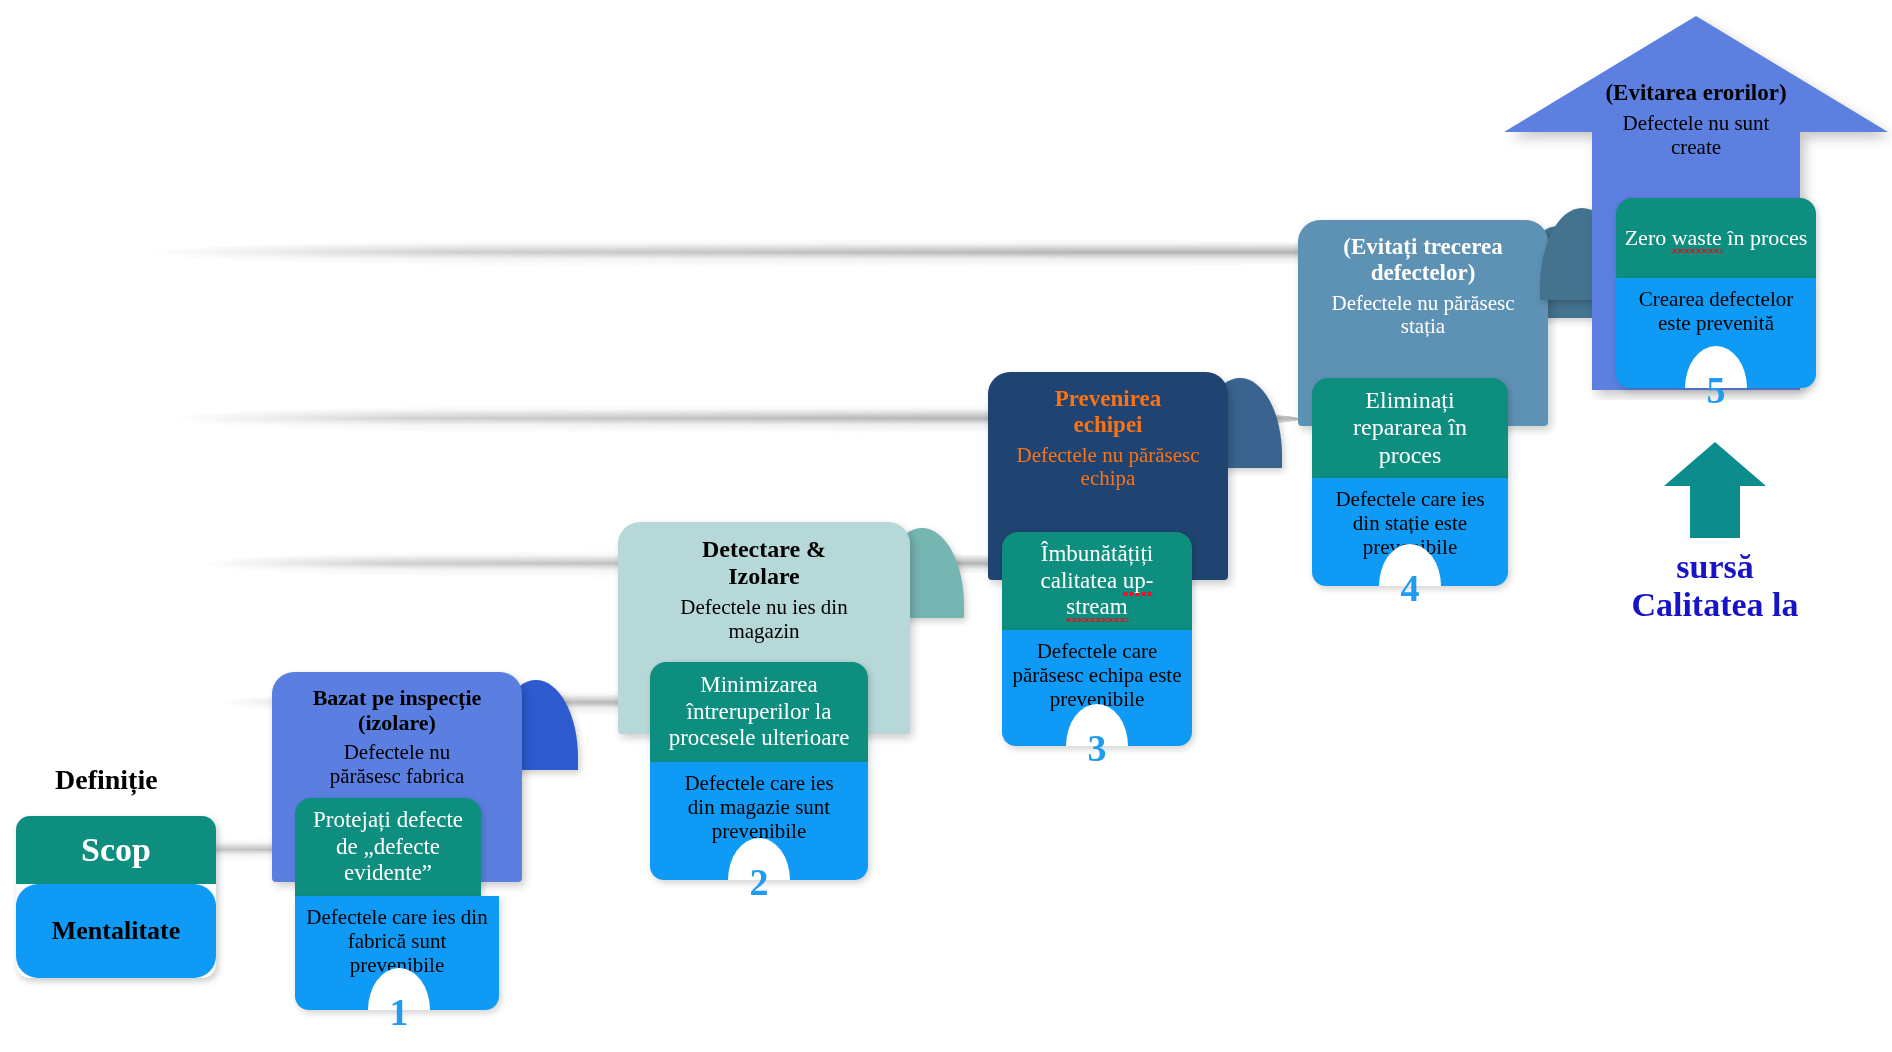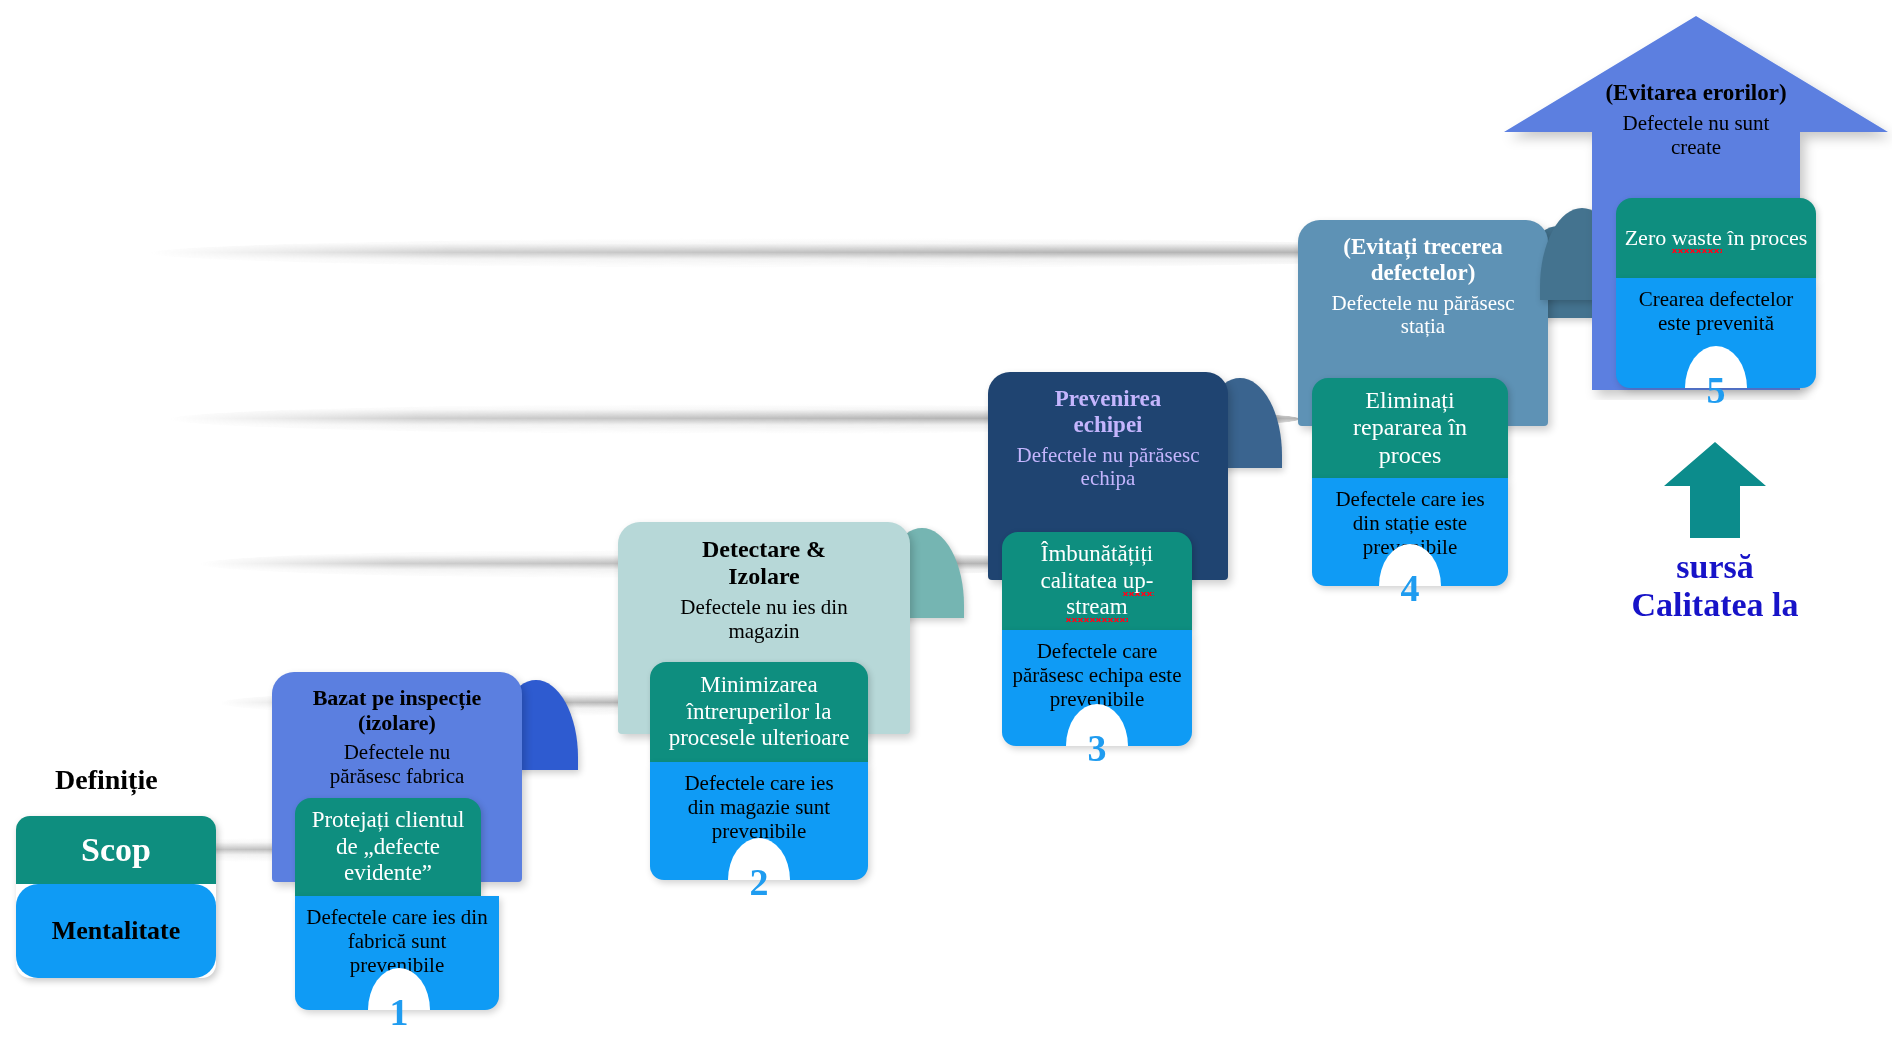--- a/index.html
+++ b/index.html
@@ -175,21 +175,21 @@
         <div>(izolare)</div>
       </div>
       <div class="hdr-sub" style="font-size:21px;">
         <div>Defectele nu</div>
         <div>părăsesc fabrica</div>
       </div>
     </div>
 
     <div class="purpose" style="left:295px;top:798px;width:186px;height:98px;font-size:23px;">
       <div>
-        <div>Protejați clientul</div>
+        <div>Protejați defecte</div>
         <div>de „defecte</div>
         <div>evidente”</div>
       </div>
     </div>
 
     <div class="mindset" style="left:295px;top:896px;width:204px;height:114px;font-size:21px;">
       <div>Defectele care ies din</div>
       <div>fabrică sunt</div>
       <div>prevenibile</div>
     </div>
@@ -222,21 +222,21 @@
       <div>Defectele care ies</div>
       <div>din magazie sunt</div>
       <div>prevenibile</div>
     </div>
     <div class="notch" style="left:728px;top:838px;width:62px;height:42px;"></div>
     <div class="stepnum" style="left:728px;top:860px;width:62px;font-size:38px;">2</div>
   </div>
 
   <div class="step">
     <div class="hdr-tab" style="left:1198px;top:378px;width:84px;height:90px;background:#3A648F;"></div>
-    <div class="hdr" style="left:988px;top:372px;width:240px;height:208px;background:#1F4471;color:#c4b5fd;">
+    <div class="hdr" style="left:988px;top:372px;width:240px;height:208px;background:#1F4471;color:#f97316;">
       <div class="hdr-title" style="font-size:23px;">
         <div>Prevenirea</div>
         <div>echipei</div>
       </div>
       <div class="hdr-sub" style="font-size:21px;">
         <div>Defectele nu părăsesc</div>
         <div>echipa</div>
       </div>
     </div>
 

